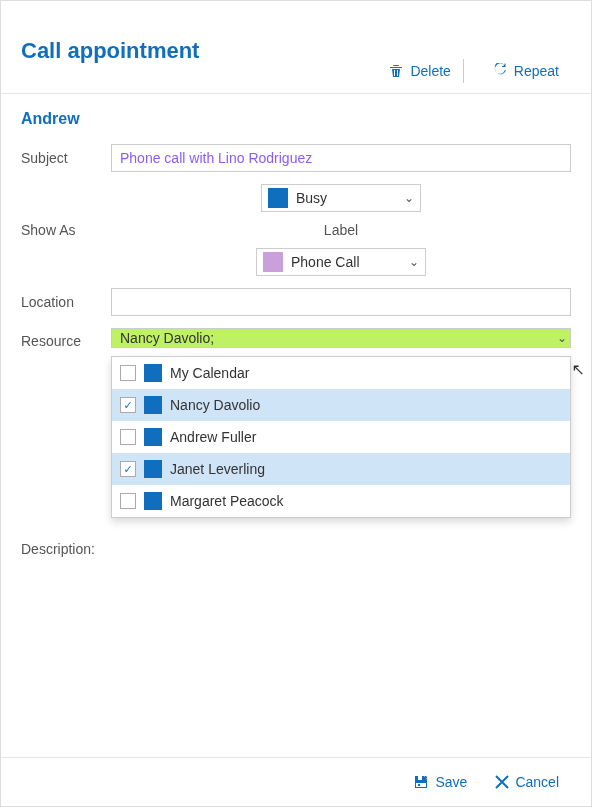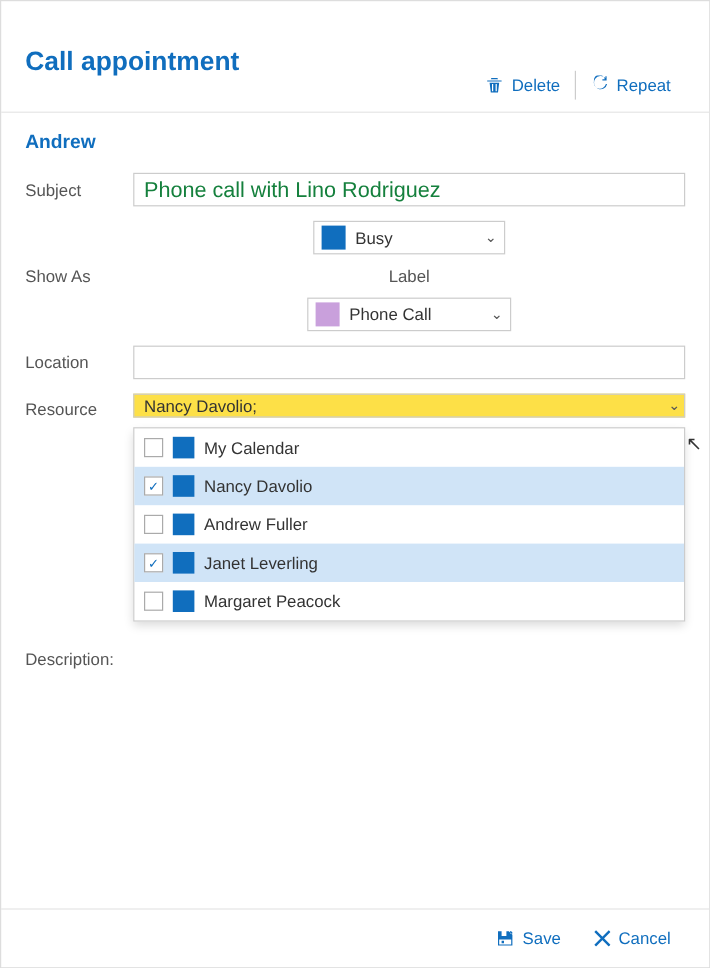--- a/index.html
+++ b/index.html
@@ -28,21 +28,21 @@
       border-bottom: 1px solid #e5e5e5;
     }
     .header-title {
       font-size: 22px;
       font-weight: 600;
       color: #106ebe;
     }
     .header-actions {
       display: flex;
       align-items: flex-start;
-      gap: 0;
+      gap: 16px;
       margin-top: 40px;
     }
     .header-btn {
       display: flex;
       align-items: center;
       gap: 6px;
       color: #106ebe;
       background: none;
       border: none;
       cursor: pointer;
@@ -79,22 +79,22 @@
       color: #555;
       flex-shrink: 0;
     }
     .form-field {
       flex: 1;
     }
     input[type="text"] {
       width: 100%;
       border: 1px solid #ccc;
       padding: 5px 8px;
-      font-size: 18px;
-      color: #15803d;
+      font-size: 14px;
+      color: #8b5cf6;
       outline: none;
       height: 28px;
     }
     .show-as-row {
       display: flex;
       align-items: center;
       gap: 10px;
       flex-direction: column;
     }
     .dropdown {
@@ -136,21 +136,21 @@
     .resource-container {
       position: relative;
     }
     .resource-input {
       width: 100%;
       border: 1px solid #ccc;
       padding: 5px 30px 5px 8px;
       font-size: 14px;
       color: #333;
       height: 20px;
-      background: #fde047;
+      background: #bef264;
       display: flex;
       align-items: center;
       cursor: pointer;
     }
     .resource-dropdown-btn {
       position: absolute;
       right: 4px;
       top: 50%;
       transform: translateY(-50%);
       font-size: 12px;

